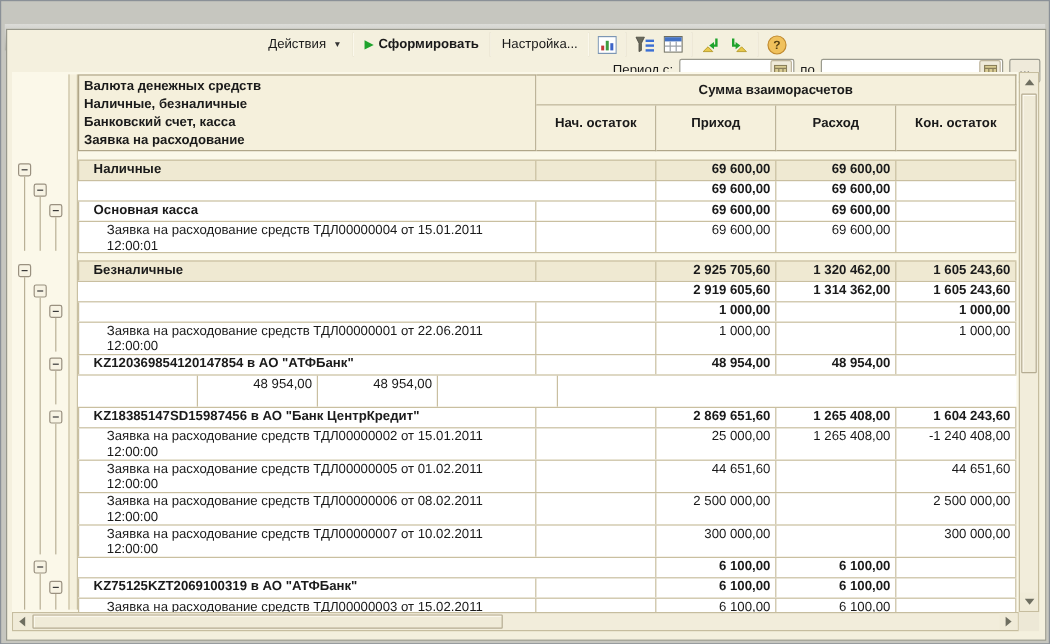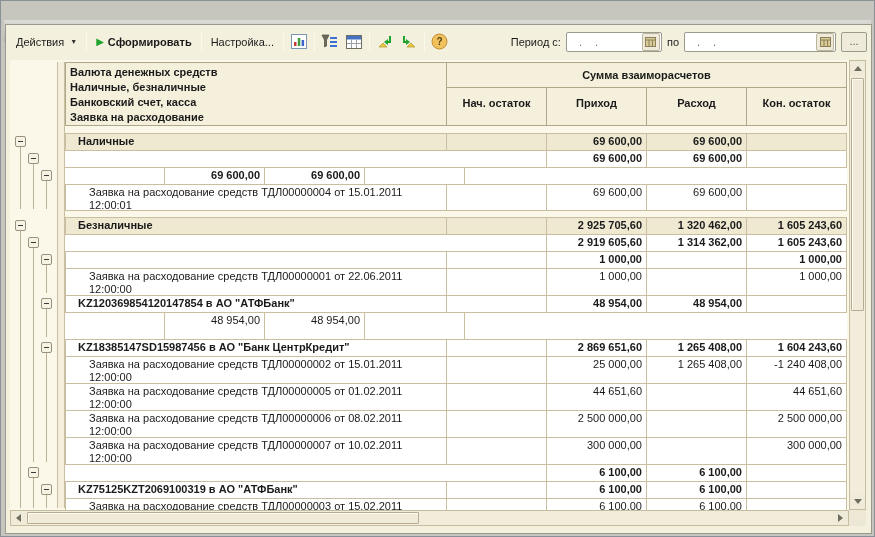--- a/index.html
+++ b/index.html
@@ -5,21 +5,21 @@
   * { margin:0; padding:0; box-sizing:border-box; }
   body { width:875px; height:537px; background:#fff; font-family:"Liberation Sans",sans-serif; }
   .window { position:relative; width:875px; height:537px; background:#C6C6BF; border:1px solid #8A9097; font-size:11px; color:#1a1a1a; }
   .titlebar { position:absolute; left:3px; top:3px; right:3px; height:22px;
     background:linear-gradient(#DCDCD8,#B0B0A8); display:flex; align-items:center; padding:0 5px; gap:5px;margin-top:16px; }
   .title-text { font-weight:bold; color:#3a3a3a; flex:1; white-space:nowrap; overflow:hidden; }
   .wbtn { width:17px; text-align:center; font-weight:bold; color:#44443c; cursor:default; font-size:12px; line-height:15px; }
   .content { position:absolute; left:4px; top:23px; width:867px; height:510px; background:#F4F0DE; border:1px solid #98988C; }
 
   
-  .toolbar { position:absolute; left:0; top:0; width:100%; height:33px; display:flex; align-items:center; padding:0 4px; }
+  .toolbar { position:absolute; left:0; top:0; width:100%; height:33px; display:flex; align-items:center; padding:0 4px;flex-direction:column; }
   .tb-left { display:flex; align-items:center; height:100%; }
   .tb-right { display:flex; align-items:center; margin-left:auto; gap:5px; }
   .tbtn { display:flex; align-items:center; gap:4px; height:24px; padding:0 6px; white-space:nowrap; }
   .tsep { width:1px; height:20px; background:#CCC3A8; border-right:1px solid #FBF8EC; margin:0 3px; }
   .bold { font-weight:bold; }
   .caret { font-size:7px; color:#333; margin-left:2px; }
   .ibtn { width:24px; height:24px; display:flex; align-items:center; justify-content:center; }
   .datefld { height:20px; background:#fff; border:1px solid #9A9A8E; border-radius:2px; display:flex; align-items:center; overflow:hidden; }
   .datefld.f1 { width:96px; } .datefld.f2 { width:152px; }
   .dateval { flex:1; color:#6a6a6a; padding-left:12px; letter-spacing:5px; }
@@ -225,20 +225,21 @@
             <div class="cell num"></div>
           </div>
           <div class="trow boldrow" style="top: 90px; height: 17px;">
             <div class="cell desc lv2">KZT</div>
             <div class="cell num"></div>
             <div class="cell num">69 600,00</div>
             <div class="cell num">69 600,00</div>
             <div class="cell num"></div>
           </div>
           <div class="trow boldrow" style="top: 107px; height: 17px;">
+            <div class="cell desc lv3">Основная касса</div>
             <div class="cell num"></div>
             <div class="cell num">69 600,00</div>
             <div class="cell num">69 600,00</div>
             <div class="cell num"></div>
           </div>
           <div class="trow docrow send" style="top: 124px; height: 27px;">
             <div class="cell desc lv4">Заявка на расходование средств ТДЛ00000004 от 15.01.2011 12:00:01</div>
             <div class="cell num"></div>
             <div class="cell num">69 600,00</div>
             <div class="cell num">69 600,00</div>

